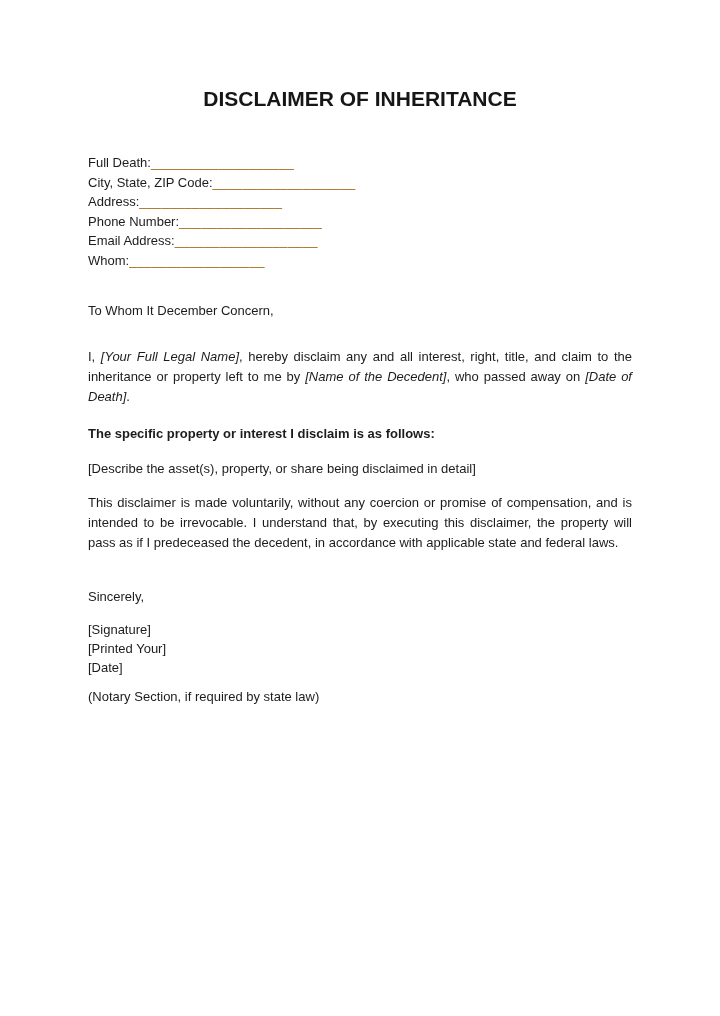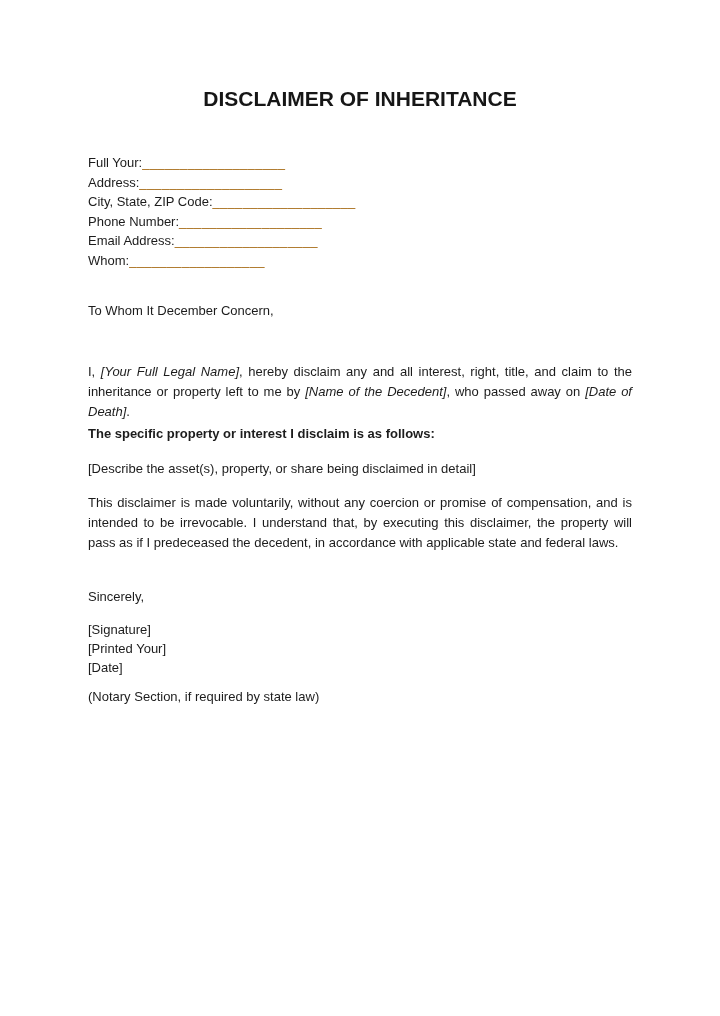--- a/index.html
+++ b/index.html
@@ -41,44 +41,44 @@
     position: absolute;
     left: 88px;
     width: 544px;
     margin: 0;
     font-size: 13px;
     line-height: 20px;
   }
   .justify { text-align: justify; }
   .italic { }
   .salutation   { top: 301px; }
-  .para-disclaim{ top: 362px; }
+  .para-disclaim{ top: 347px; }
   .para-specific{ top: 424px; font-weight: bold; }
   .para-describe{ top: 459px; }
   .para-voluntary{ top: 493px; }
   .closing-sincerely { top: 587px; }
   .sig-block    { top: 620px; line-height: 19px; }
   .notary-note  { top: 687px; }
 </style>
 </head>
 <body>
 
 <div class="page">
 
   <h1 class="doc-title">DISCLAIMER OF INHERITANCE</h1>
 
   <div class="contact-block">
     <div class="field-line">
-      <span>Full Your:</span><span class="field-blank">___________________</span>
+      <span>Full Death:</span><span class="field-blank">___________________</span>
+    </div>
+    <div class="field-line">
+      <span>City, State, ZIP Code:</span><span class="field-blank">___________________</span>
     </div>
     <div class="field-line">
       <span>Address:</span><span class="field-blank">___________________</span>
-    </div>
-    <div class="field-line">
-      <span>City, State, ZIP Code:</span><span class="field-blank">___________________</span>
     </div>
     <div class="field-line">
       <span>Phone Number:</span><span class="field-blank">___________________</span>
     </div>
     <div class="field-line">
       <span>Email Address:</span><span class="field-blank">___________________</span>
     </div>
     <div class="field-line">
       <span>Whom:</span><span class="field-blank">__________________</span>
     </div>

